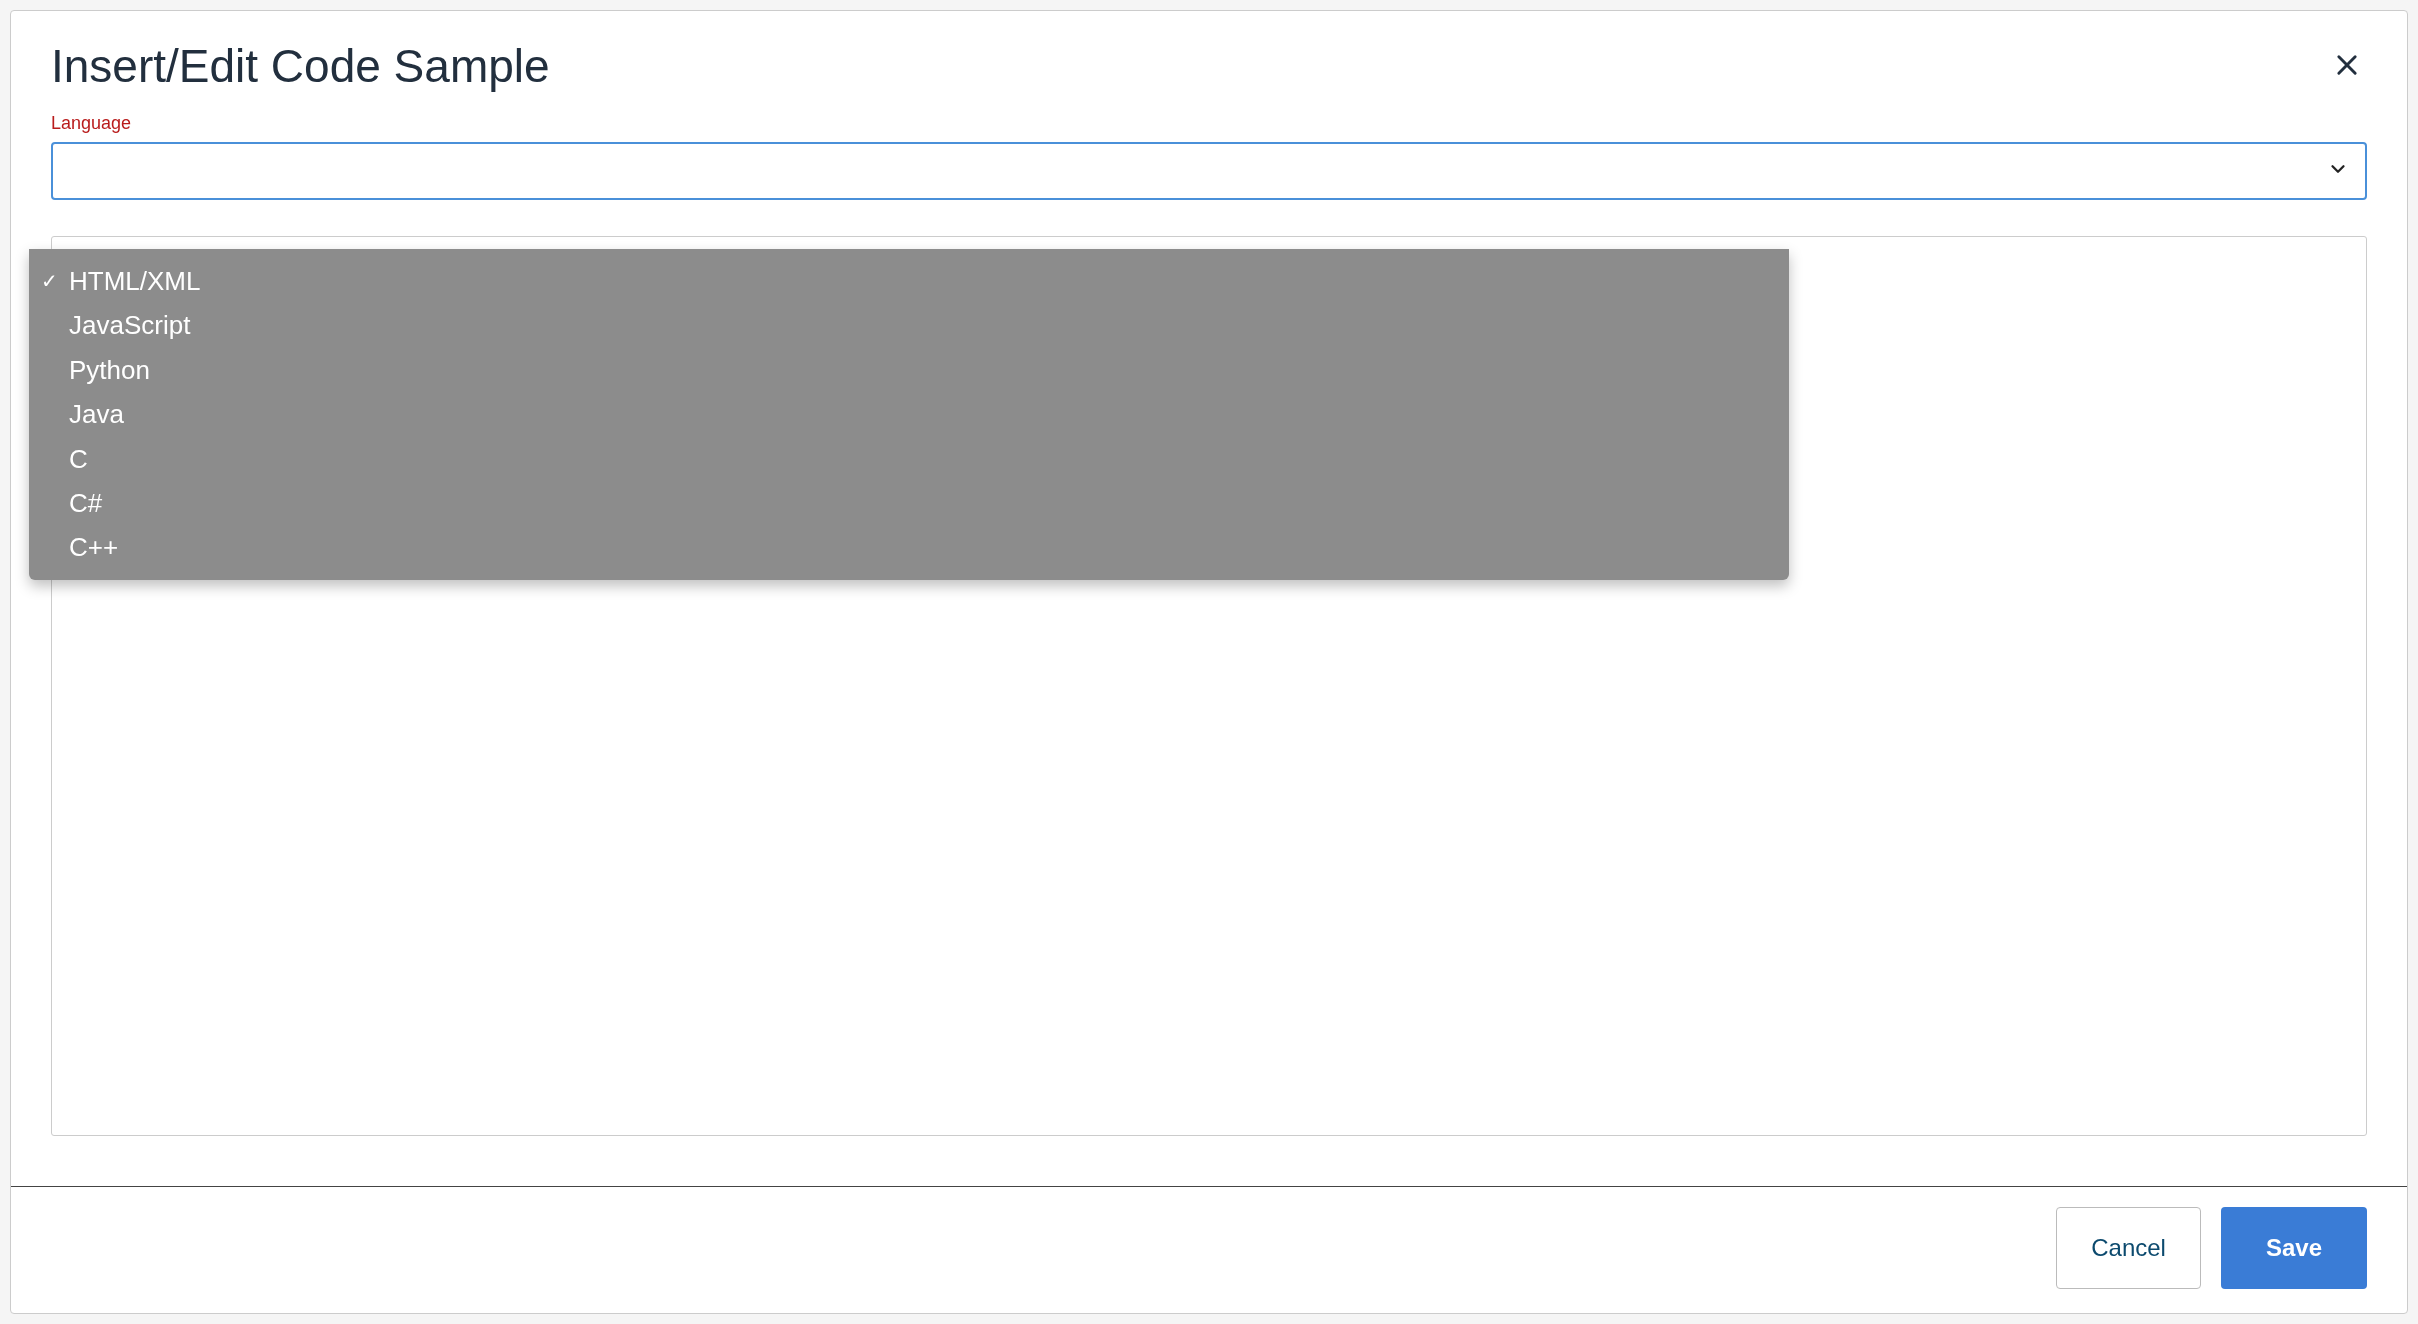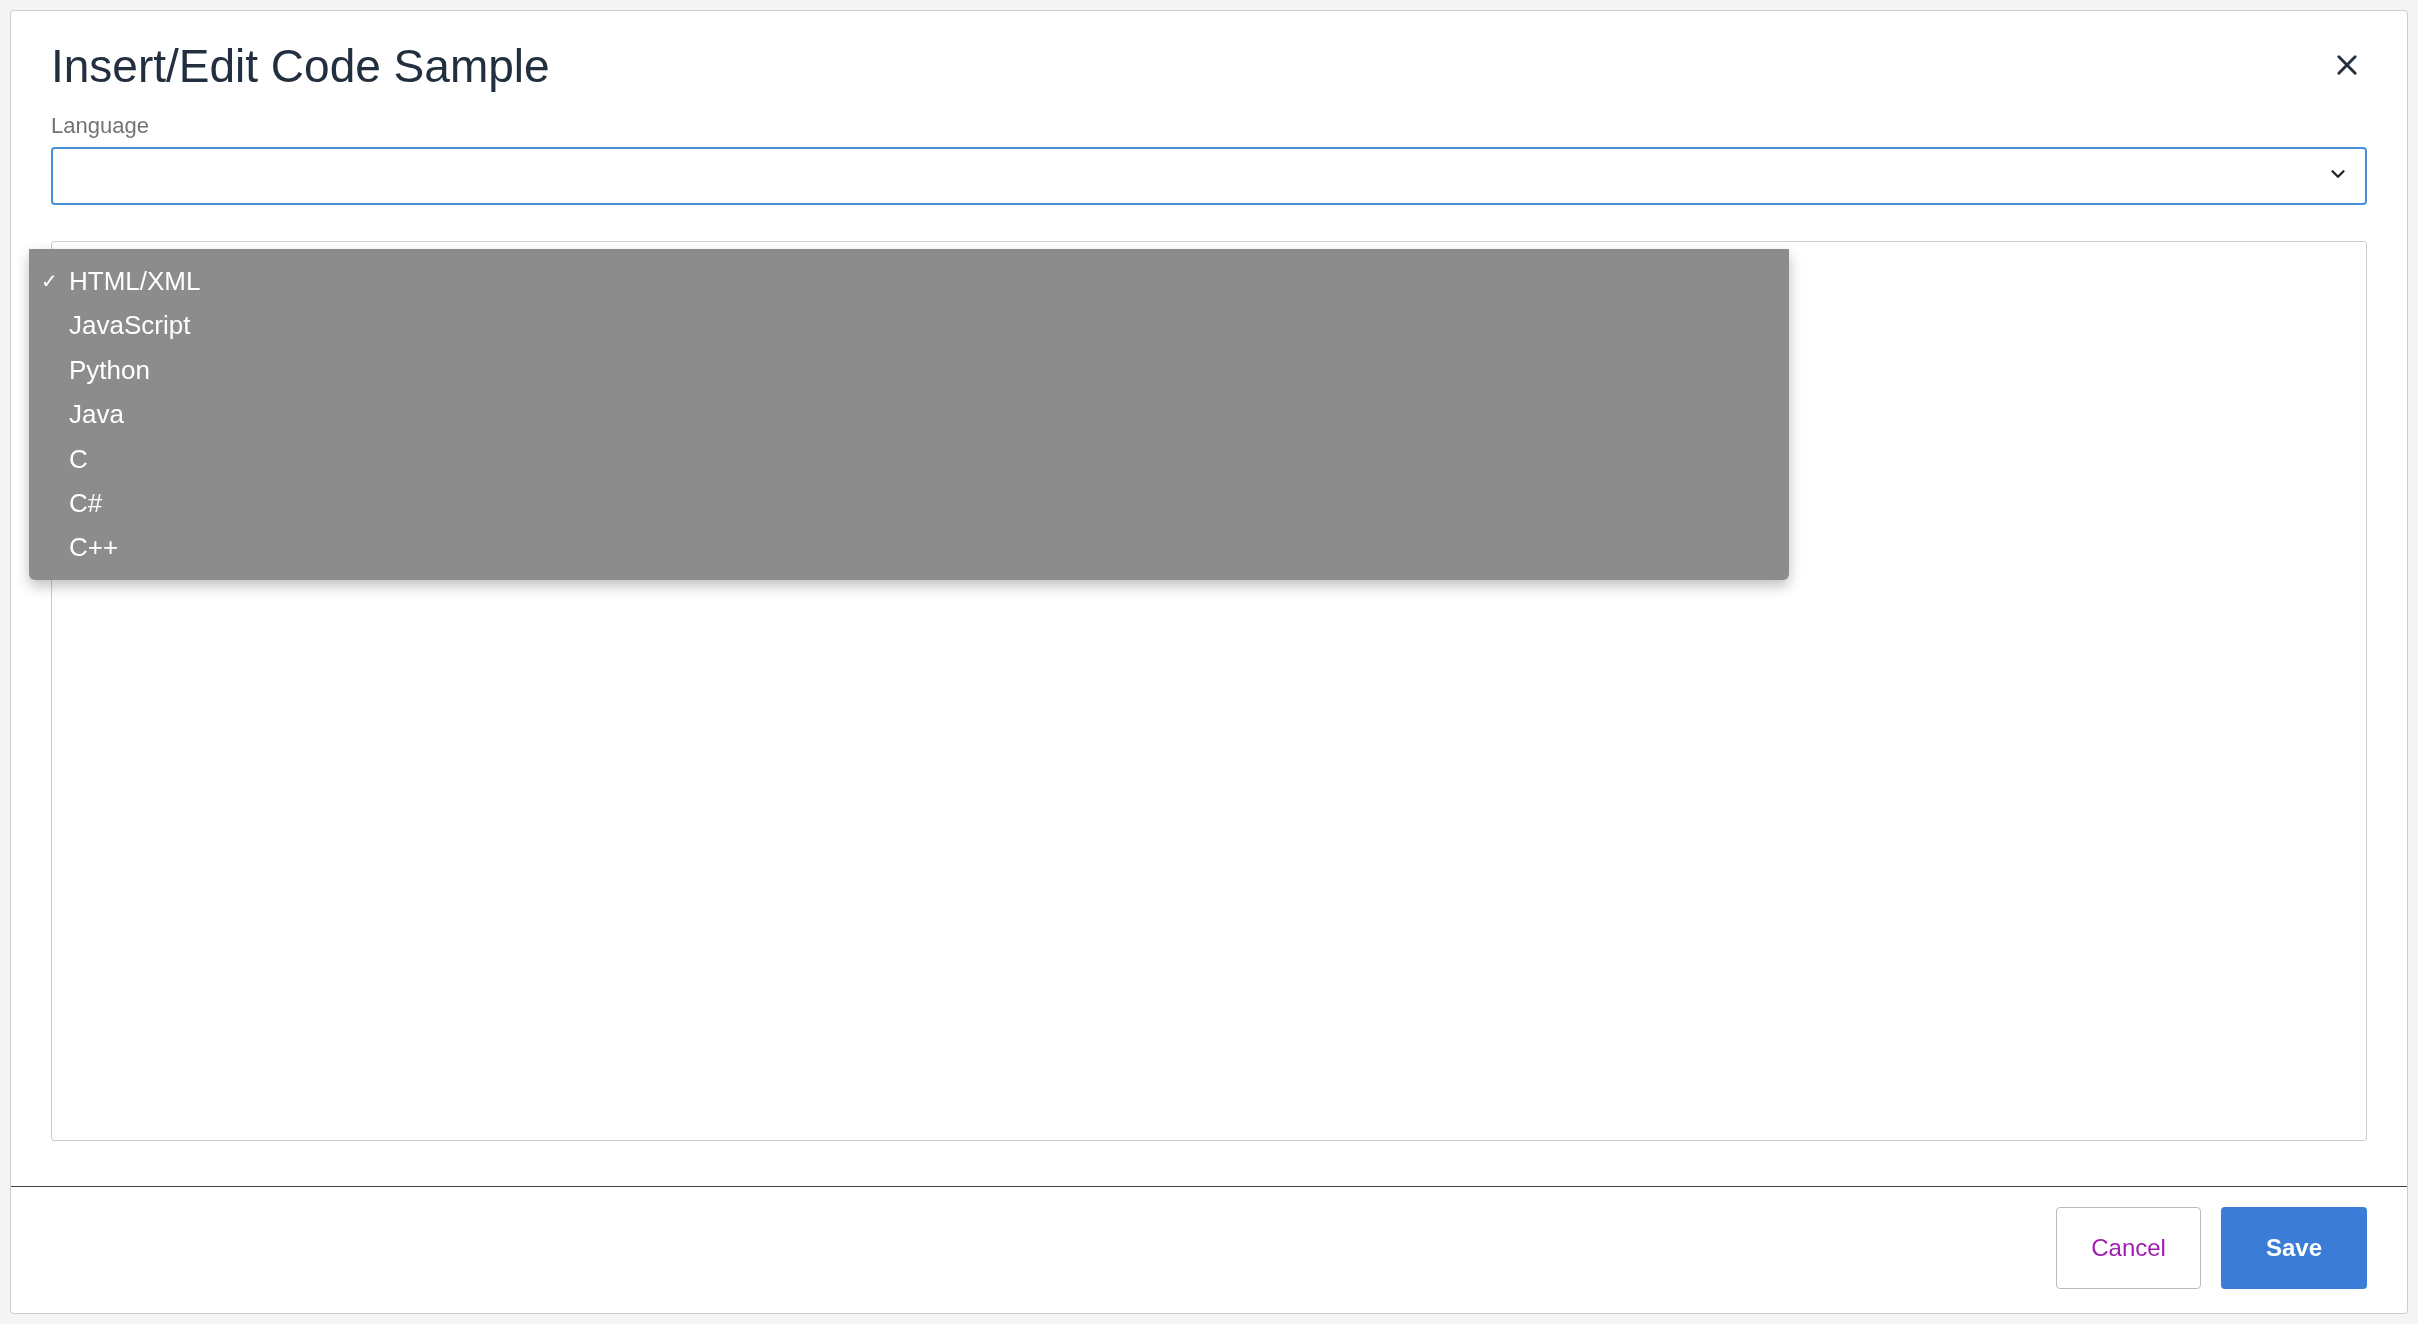--- a/index.html
+++ b/index.html
@@ -50,22 +50,22 @@
       height: 28px;
     }
     .dialog-body {
       flex: 1;
       padding: 0 40px 30px 40px;
       display: flex;
       flex-direction: column;
       position: relative;
     }
     .field-label {
-      font-size: 22px;
-      color: #737373;
+      font-size: 18px;
+      color: #b91c1c;
       margin-bottom: 8px;
       display: block;
     }
     .select-wrapper {
       position: relative;
       width: 100%;
     }
     .select-input {
       width: 100%;
       height: 58px;
@@ -145,21 +145,21 @@
     .btn {
       padding: 14px 34px;
       font-size: 24px;
       border-radius: 4px;
       cursor: pointer;
       border: 1px solid transparent;
     }
     .btn-cancel {
       background: #fff;
       border: 1px solid #bbb;
-      color: #a21caf;
+      color: #0c4a6e;
     }
     .btn-save {
       background: #3a7cd6;
       color: #fff;
       font-weight: 600;
       padding: 26px 44px;
     }
   </style>
 </head>
 <body>

